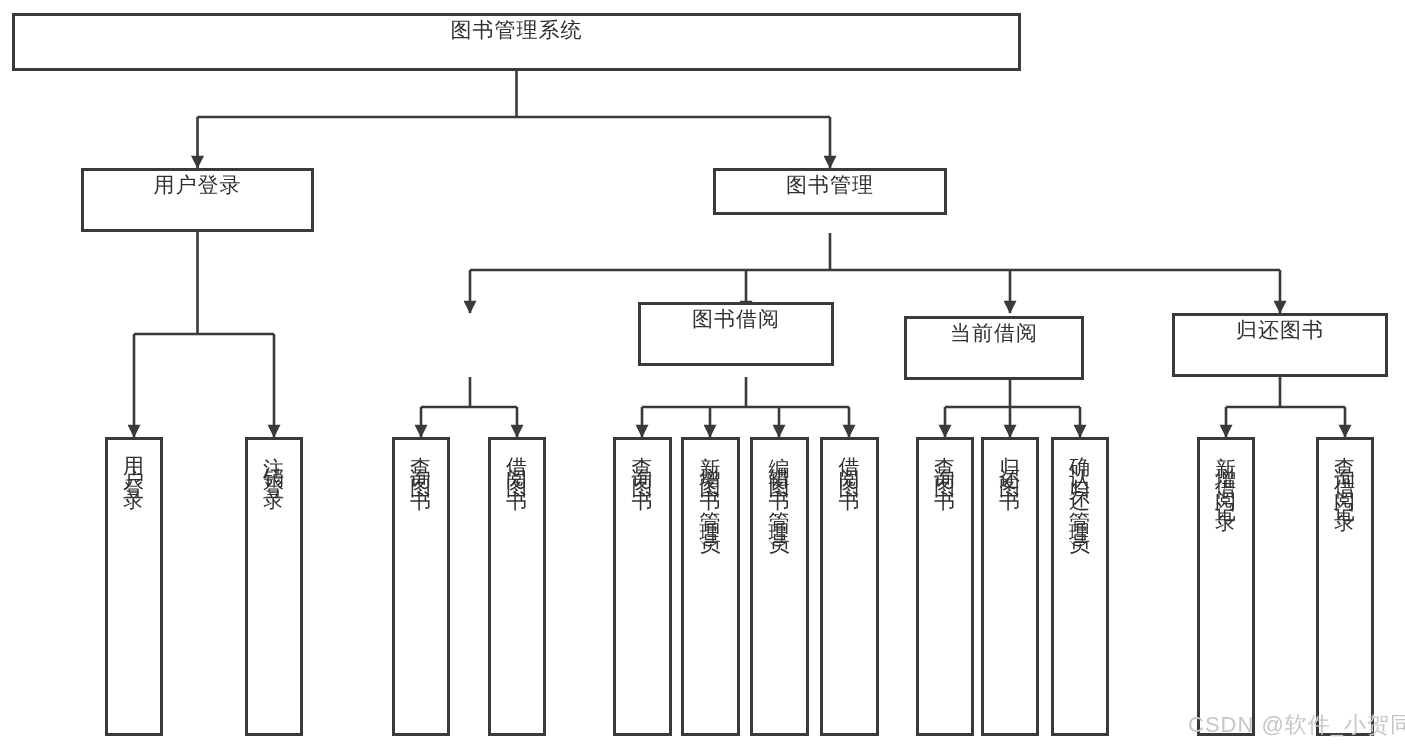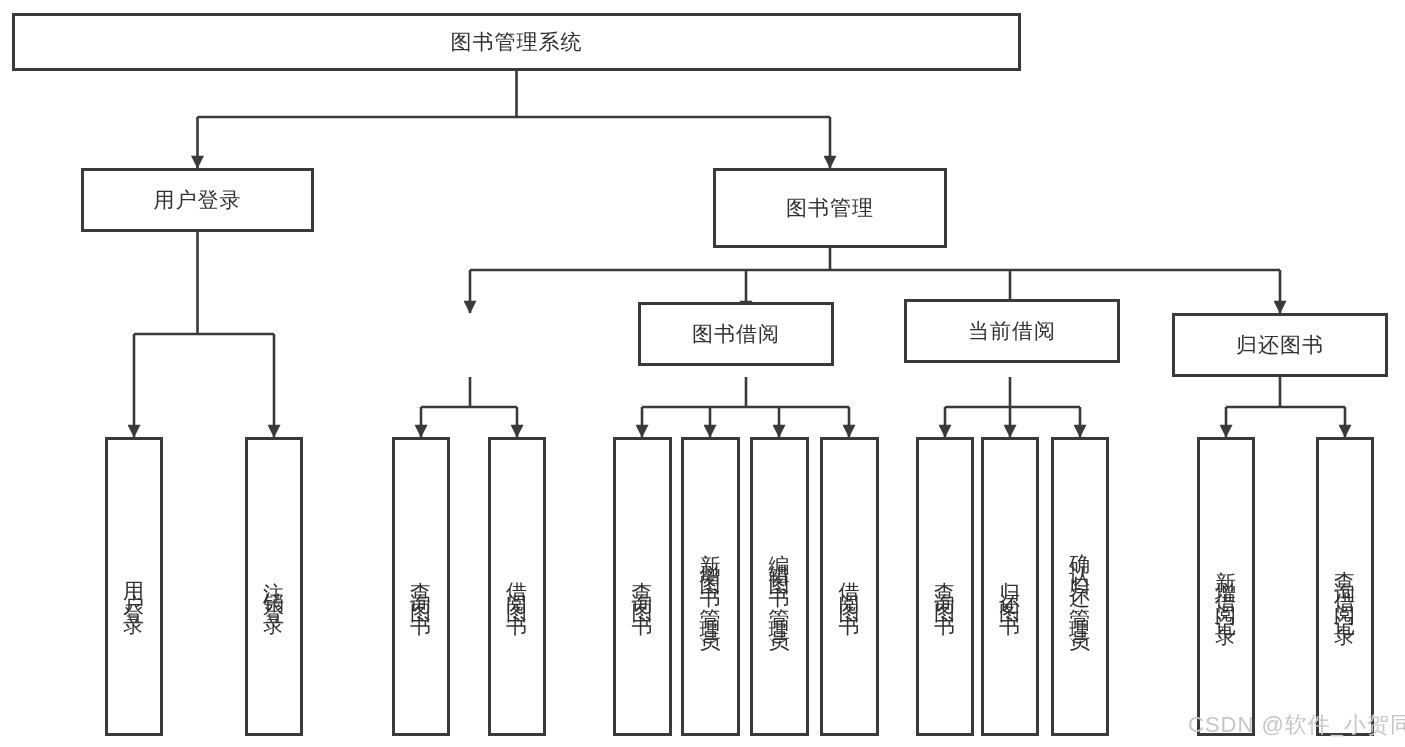--- a/index.html
+++ b/index.html
@@ -16,21 +16,21 @@
     left: 0; top: 0;
     width: 1405px; height: 747px;
   }
   .ln { stroke: #3a3a3a; stroke-width: 2.6; fill: none; }
   .box {
     position: absolute;
     box-sizing: border-box;
     background: #ffffff;
     border: 3px solid #3a3a3a;
     display: flex;
-    align-items: center;
+    align-items: flex-start;
     justify-content: center;
     color: #303030;
     font-size: 21px;
   }
   .box.h span {
     display: block;
     white-space: nowrap;
     letter-spacing: 1px;
   }
   .box.v span {
@@ -97,28 +97,28 @@
     <line class="ln" x1="1345" y1="407" x2="1345" y2="437" marker-end="url(#arrow)"></line>
   </svg>
 
   <div class="box h" style="left:12px;top:13px;width:1009px;height:58px">
     <span>图书管理系统</span>
   </div>
 
   <div class="box h" style="left:81px;top:168px;width:233px;height:64px">
     <span>用户登录</span>
   </div>
-  <div class="box h" style="left:713px;top:168px;width:234px;height:80px">
+  <div class="box h" style="left:713px;top:168px;width:234px;height:47px">
     <span>图书管理</span>
   </div>
 
   <div class="box h" style="left:638px;top:302px;width:196px;height:64px">
     <span>图书借阅</span>
   </div>
-  <div class="box h" style="left:904px;top:299px;width:216px;height:64px">
+  <div class="box h" style="left:904px;top:316px;width:180px;height:64px">
     <span>当前借阅</span>
   </div>
   <div class="box h" style="left:1172px;top:313px;width:216px;height:64px">
     <span>归还图书</span>
   </div>
 
   <div class="box v" style="left:105px;top:437px;width:58px;height:299px">
     <span>用户登录</span>
   </div>
   <div class="box v" style="left:245px;top:437px;width:58px;height:299px">

